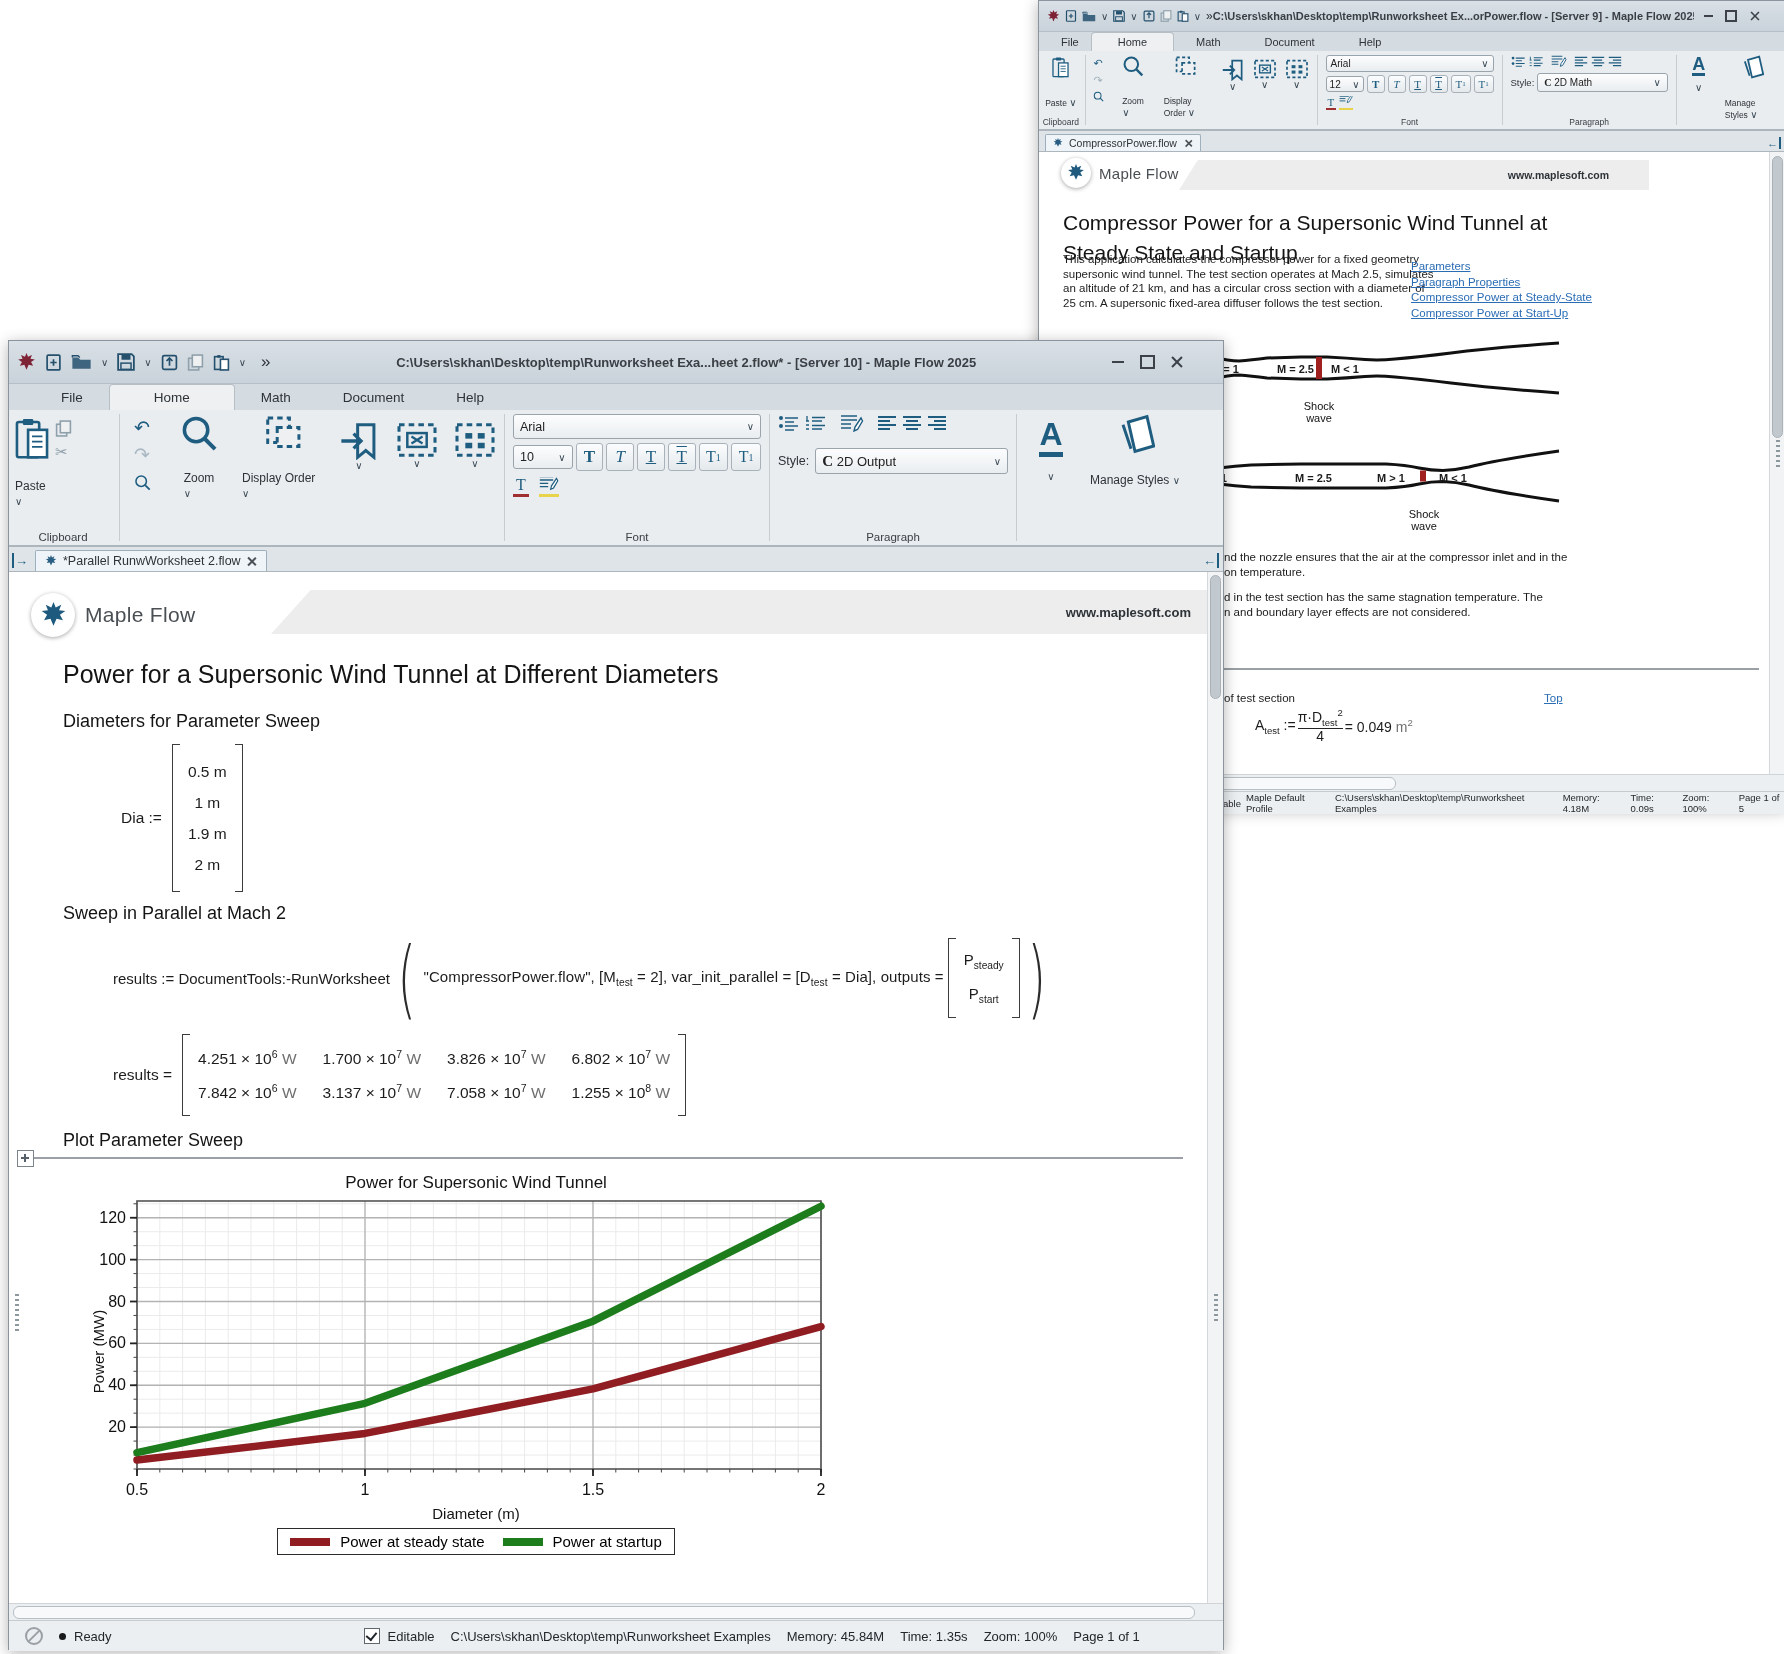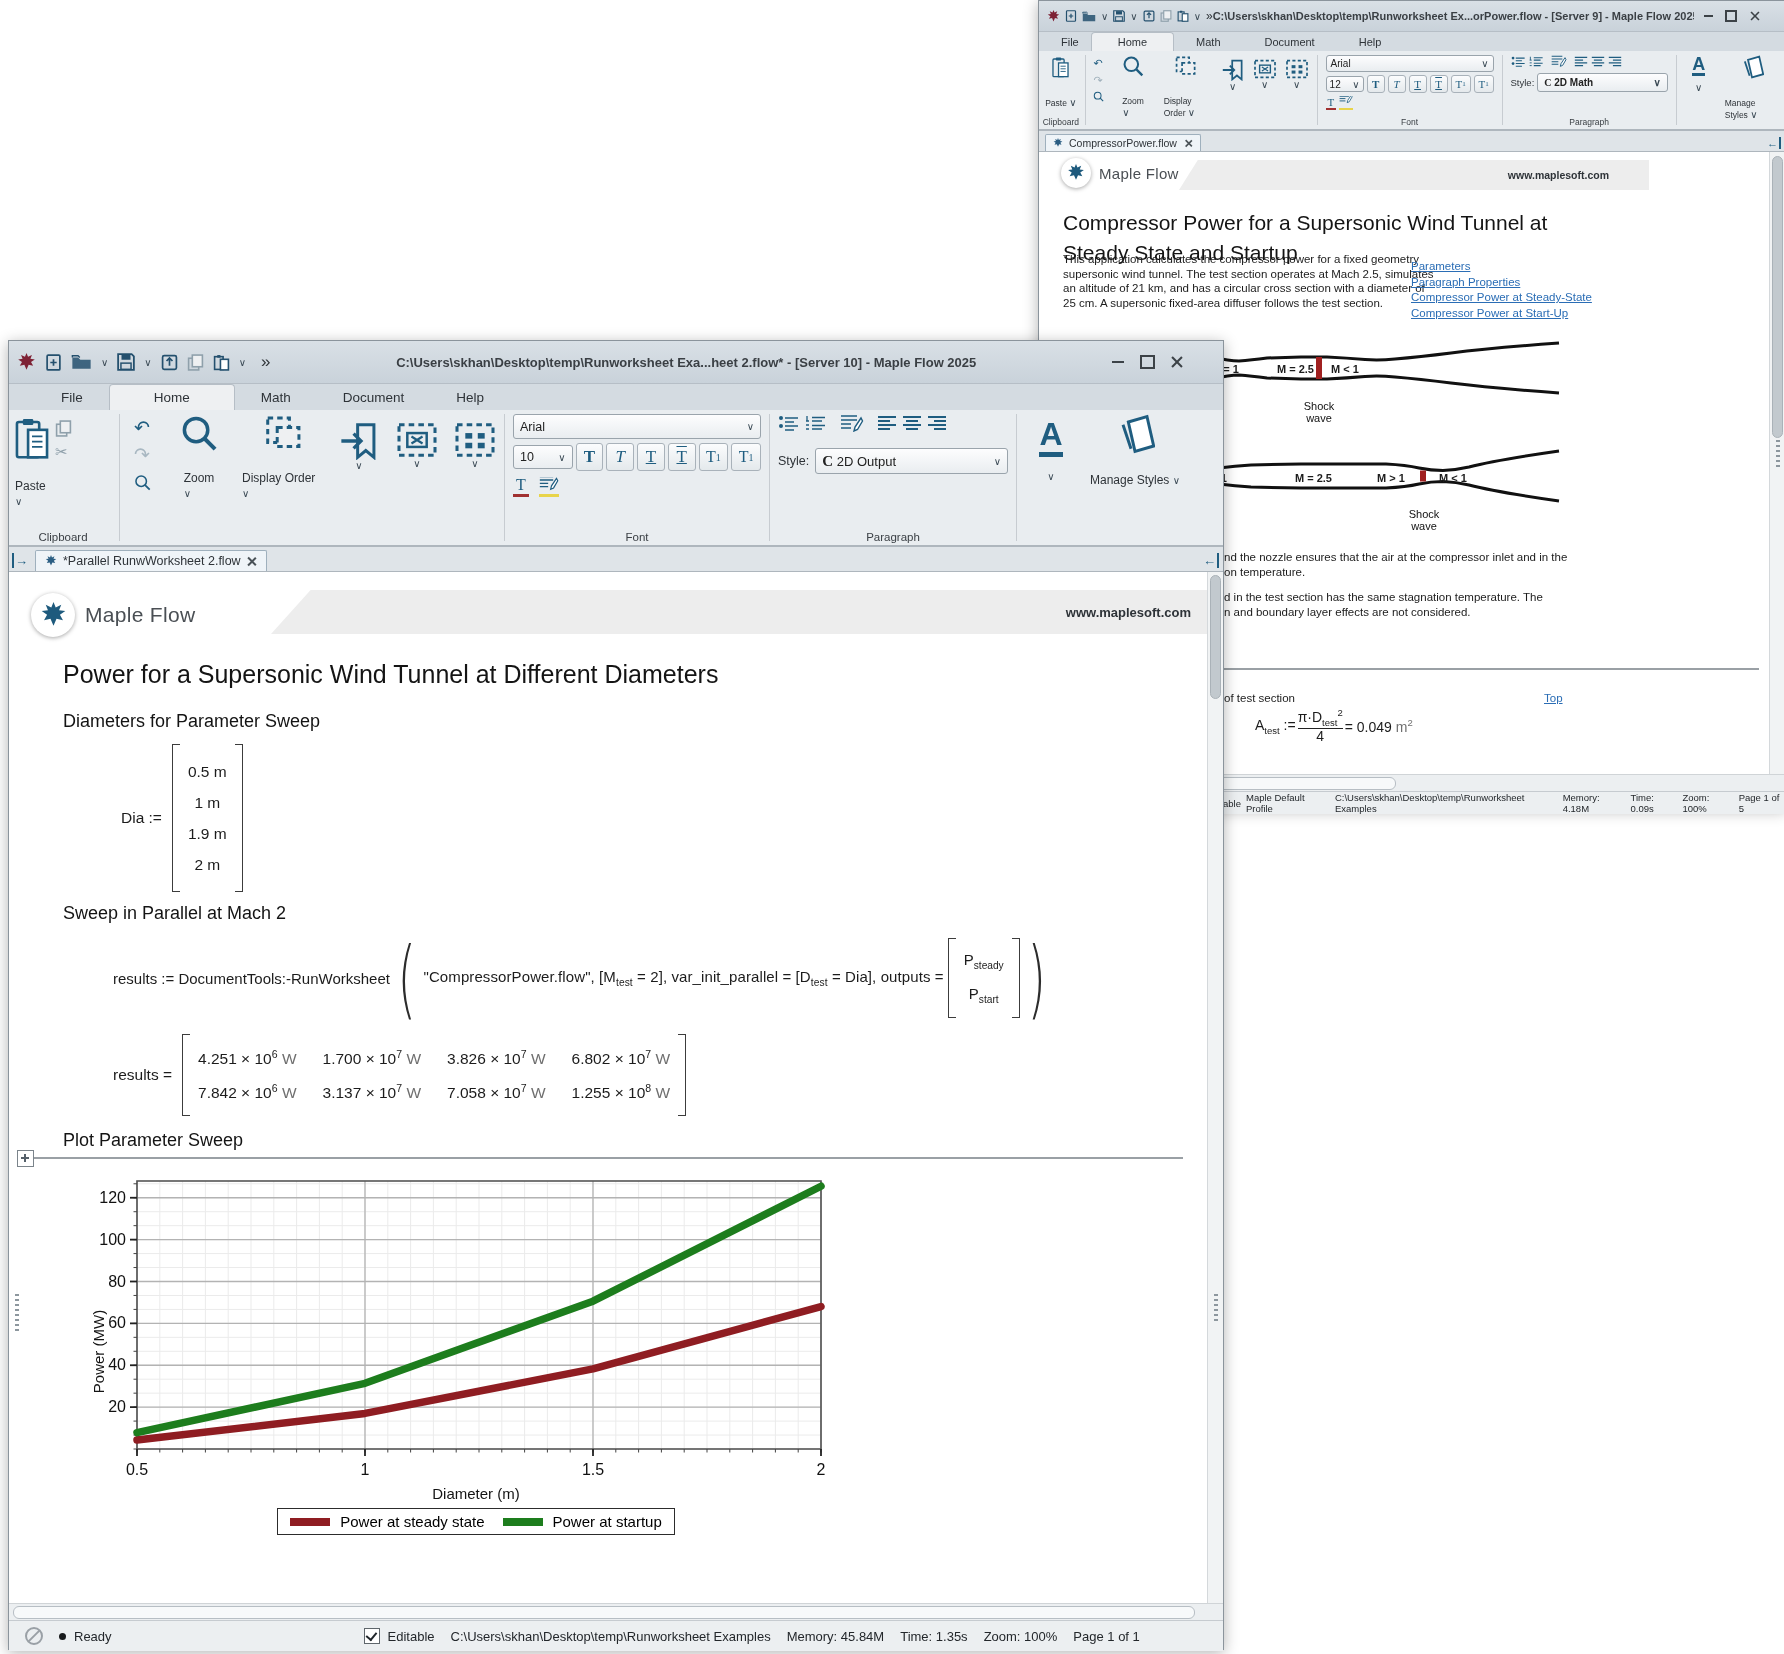--- a/index.html
+++ b/index.html
@@ -342,21 +342,21 @@
             </svg>
           <svg width="14" height="11" class="bigicon">
               <use href="#sy-alignc"></use>
             </svg>
           <svg width="14" height="11" class="bigicon">
               <use href="#sy-alignr"></use>
             </svg>
         </div>
         <div class="rowc" style="margin-top:6px;">
           <span style="font-size:9.5px;color:#2e3338;">Style:</span>
-          <div class="combo" style="flex:1;font-size:10px;height:15px;font-weight:bold;">
+          <div class="combo" style="flex:1;font-size:10px;height:15px;">
               <span><b style="font-family:'Liberation Serif',serif;">C</b> <span>2D Math</span></span>
               <span class="chev">∨</span>
             </div>
         </div>
         <div class="glabel" style="font-size:8.5px;">Paragraph</div>
       </div>
       <div class="rsep"></div>
       <div class="rgroup" style="width:30px;">
         <span style="font-size:18px;font-weight:bold;color:#1f5d80;border-bottom:3px solid #1f5d80;line-height:1;">A</span>
         <div class="chev" style="margin-top:6px;">∨</div>
@@ -745,20 +745,21 @@
             <span class="brk brkr"></span>
           </span>
         </div>
         <div class="h2" style="margin:14px 0 0 32px;font-size:18px;">Plot Parameter Sweep</div>
         <div style="position:relative;margin-top:6px;">
           <span class="plusbox" style="left:-14px;top:-7px;"></span>
           <div class="divline"></div>
         </div>
 
         <div style="position:relative;margin:14px 0 0 60px;width:800px;">
+          <div class="charttitle" style="font-size:17px;width:770px;">Power for Supersonic Wind Tunnel</div>
           <div class="axlabel" style="position:absolute;left:-34px;top:170px;transform:rotate(-90deg);transform-origin:center;font-size:15px;">Power (MW)</div>
           <svg id="chart-svg" width="780" height="312">
               <line x1="46" y1="8" x2="46" y2="276" stroke="#ebebeb" stroke-width="1"></line>
               <line x1="68.80000000000001" y1="8" x2="68.80000000000001" y2="276" stroke="#ebebeb" stroke-width="1"></line>
               <line x1="91.60000000000004" y1="8" x2="91.60000000000004" y2="276" stroke="#ebebeb" stroke-width="1"></line>
               <line x1="114.40000000000006" y1="8" x2="114.40000000000006" y2="276" stroke="#ebebeb" stroke-width="1"></line>
               <line x1="137.20000000000007" y1="8" x2="137.20000000000007" y2="276" stroke="#ebebeb" stroke-width="1"></line>
               <line x1="160.0000000000001" y1="8" x2="160.0000000000001" y2="276" stroke="#ebebeb" stroke-width="1"></line>
               <line x1="182.80000000000013" y1="8" x2="182.80000000000013" y2="276" stroke="#ebebeb" stroke-width="1"></line>
               <line x1="205.60000000000014" y1="8" x2="205.60000000000014" y2="276" stroke="#ebebeb" stroke-width="1"></line>

